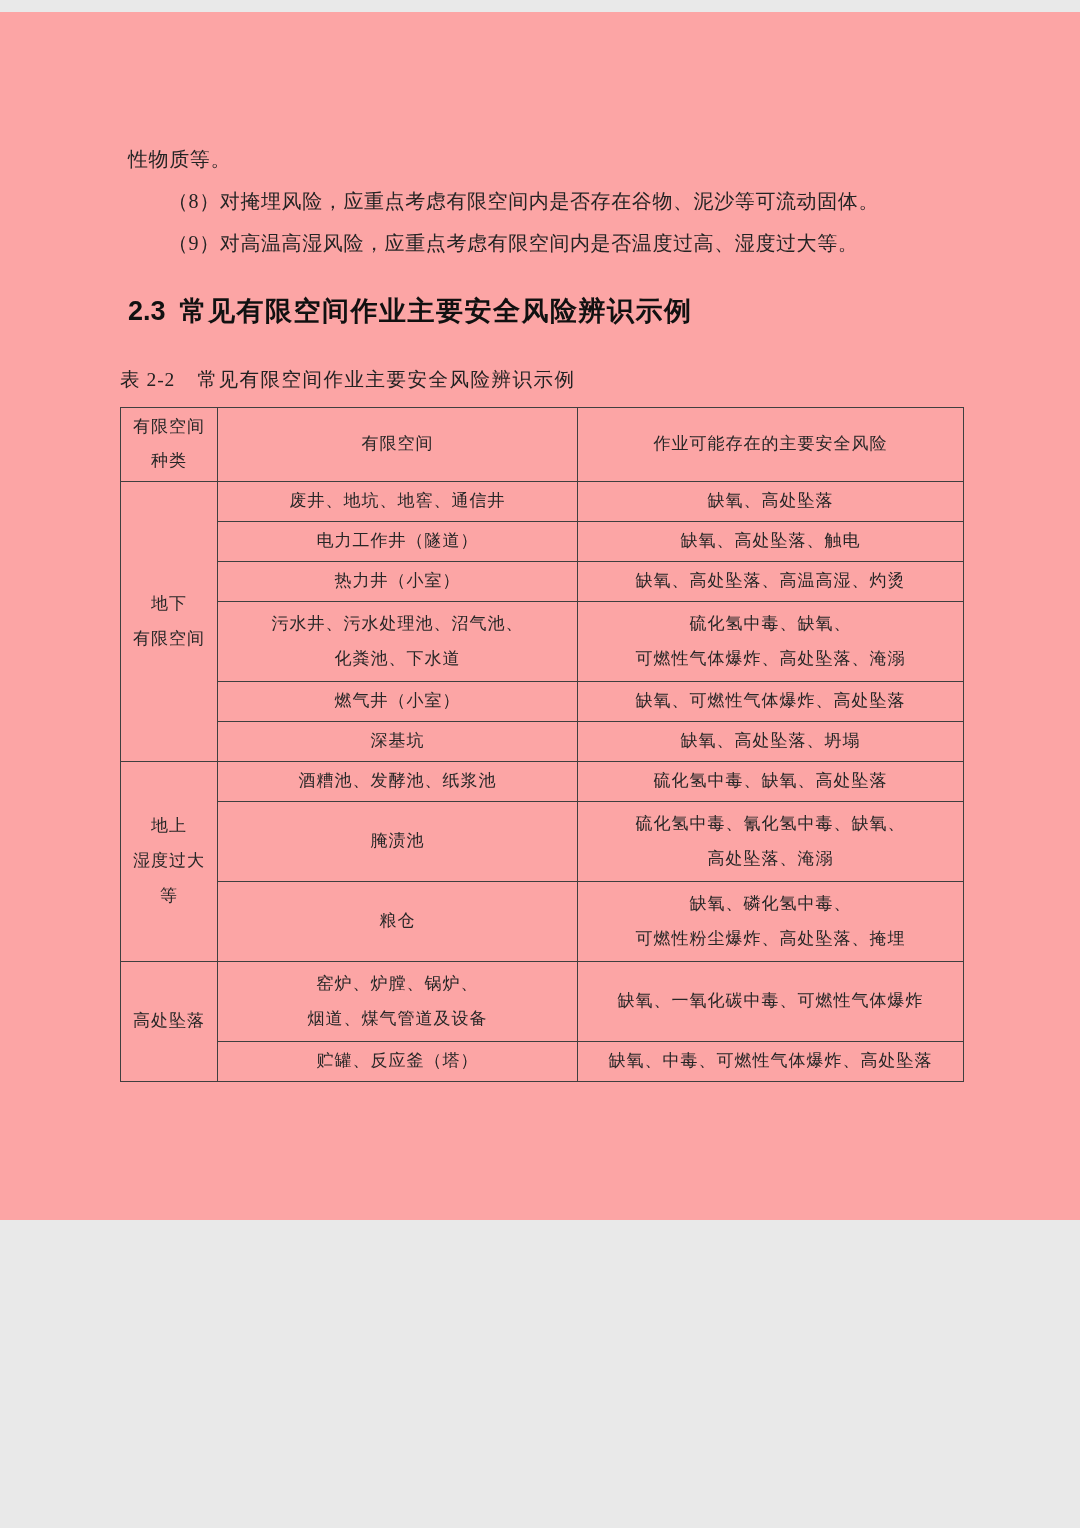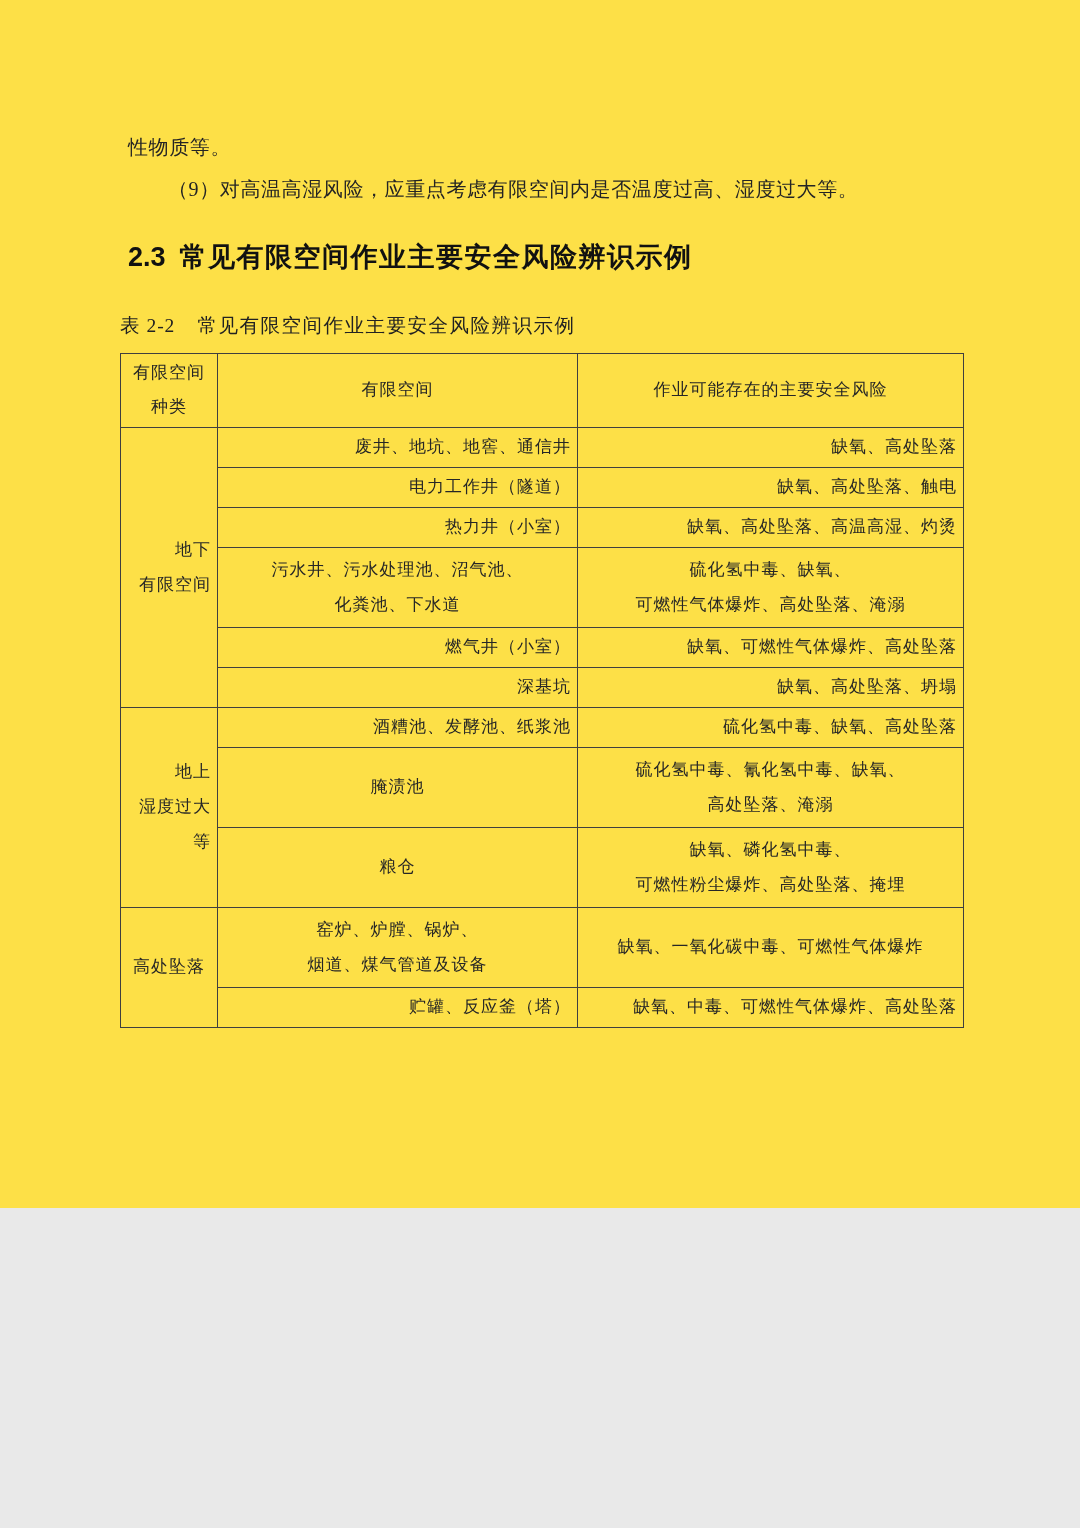--- a/index.html
+++ b/index.html
@@ -1,21 +1,21 @@
 <!DOCTYPE html>
 <html><head>
 <meta charset="utf-8">
 <style>
   html, body { margin: 0; padding: 0; background: #e9e9e9; }
   .page {
     position: relative;
     width: 1080px;
     height: 1208px;
-    margin: 0 auto;
-    background: #fde047;
+    margin: 12px auto;
+    background: #fca5a5;
     color: #1e1e1e;
     font-family: "Liberation Serif", "DejaVu Serif", serif;
     overflow: hidden;
     box-sizing: border-box;
   }
   .content {
     padding: 126px 130px 0 128px;
   }
   p.body-text {
     margin: 0;
@@ -69,21 +69,21 @@
     padding: 2px 6px;
     text-align: center;
     vertical-align: middle;
     font-weight: normal;
     letter-spacing: 1px;
     line-height: 2.05;
     white-space: pre-line;
     box-sizing: border-box;
   }
   tr.header-row th { height: 66px; }
-  tr.r-single td { height: 40px; text-align: right; }
+  tr.r-single td { height: 40px; }
   tr.r-double td { height: 80px; }
   td.cat { letter-spacing: 1px; }
 
   .page-number {
     position: absolute;
     top: 1424px;
     left: 0;
     width: 100%;
     text-align: right;
     font-size: 16px;
@@ -92,20 +92,21 @@
     padding-left: 16px;
   }
 </style>
 </head>
 <body>
 
 <div class="page">
   <div class="content">
 
     <p class="body-text">性物质等。</p>
+    <p class="body-text indent">（8）对掩埋风险，应重点考虑有限空间内是否存在谷物、泥沙等可流动固体。</p>
     <p class="body-text indent">（9）对高温高湿风险，应重点考虑有限空间内是否温度过高、湿度过大等。</p>
 
     <h2 class="section-heading"><span class="h-num">2.3</span><span class="h-title">常见有限空间作业主要安全风险辨识示例</span></h2>
 
 
     <div class="table-caption"><span class="cap-label">表 2-2</span><span>常见有限空间作业主要安全风险辨识示例</span></div>
 
     <table class="risk-table">
       <colgroup>
         <col style="width:97px">

